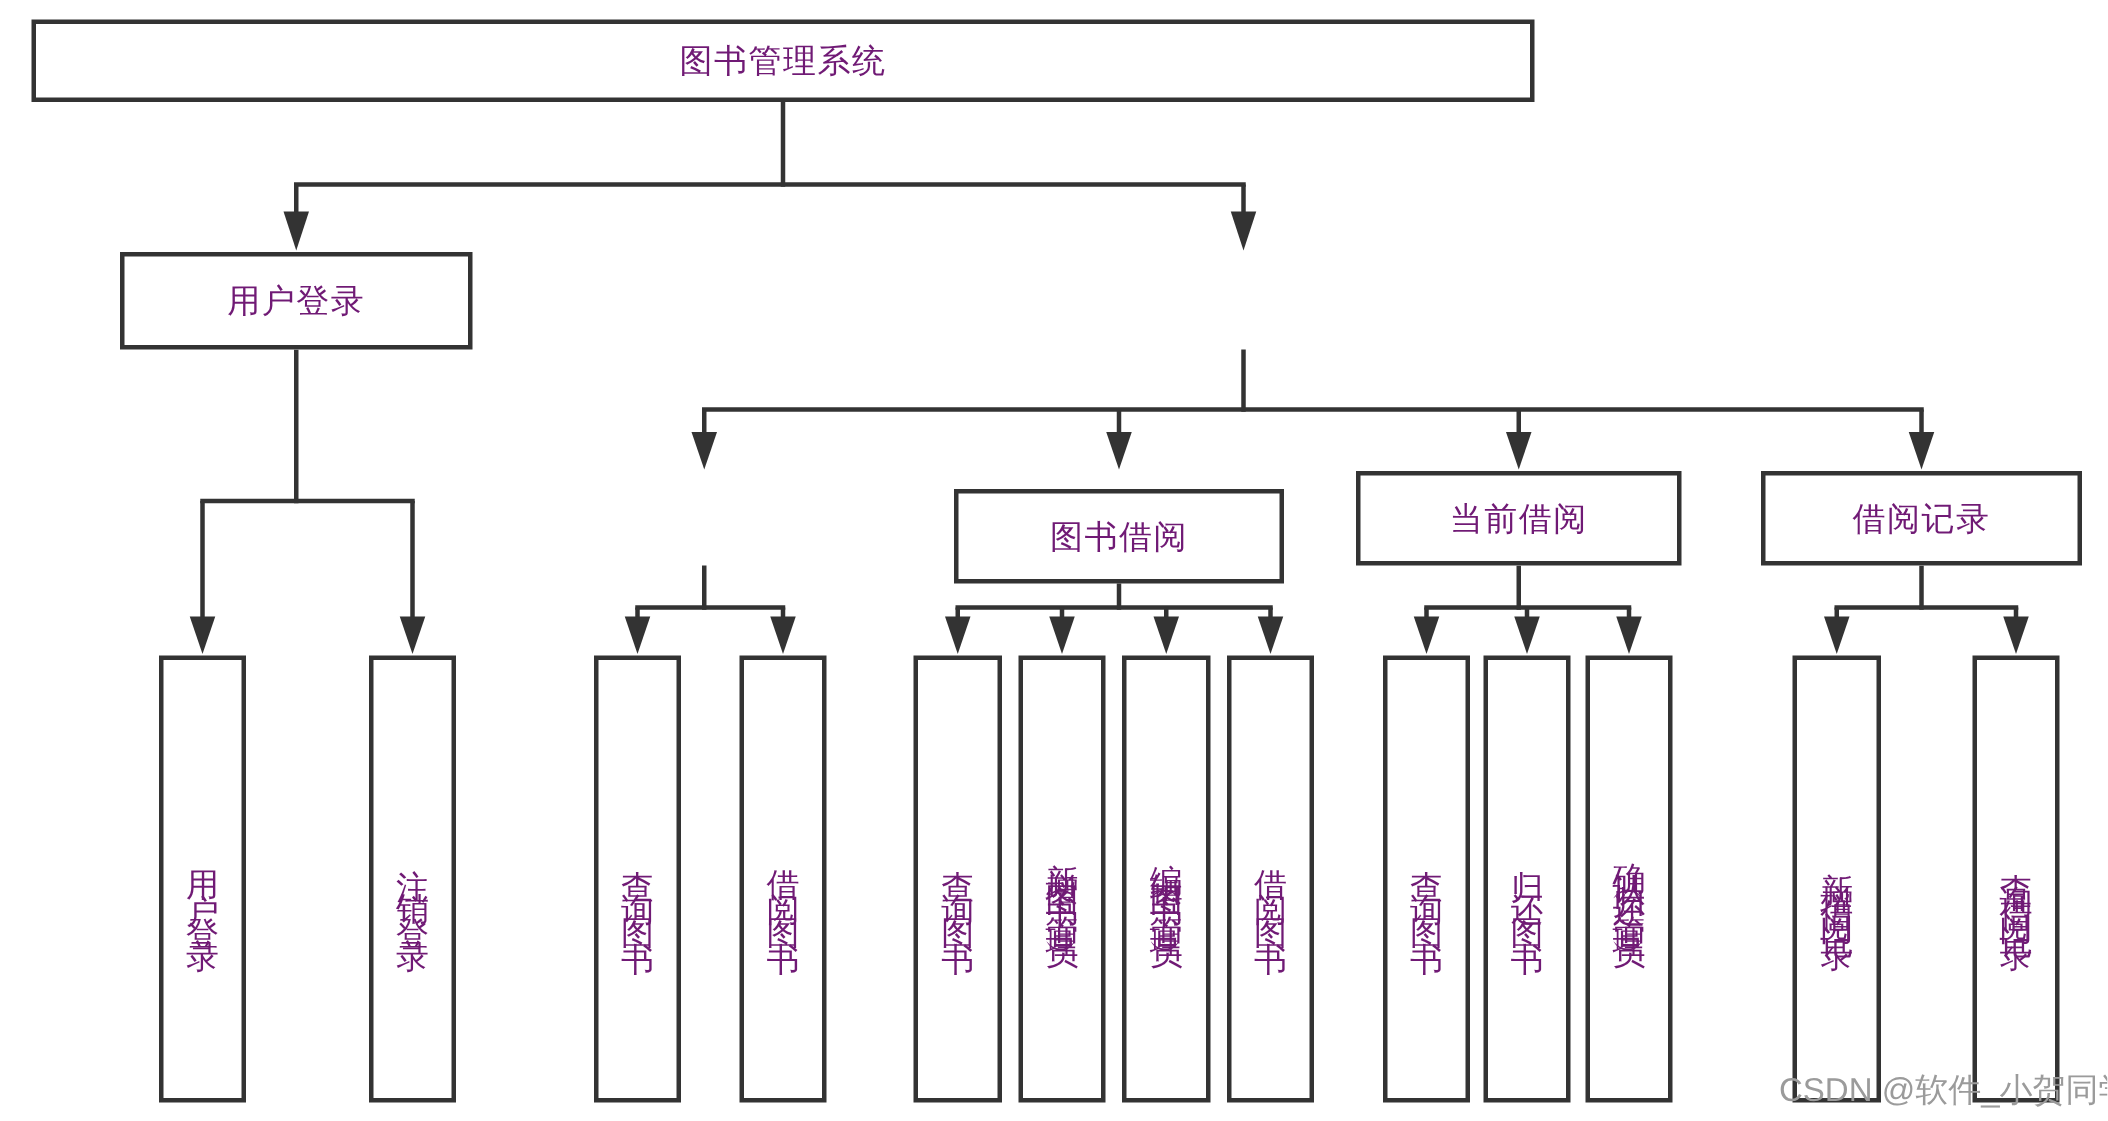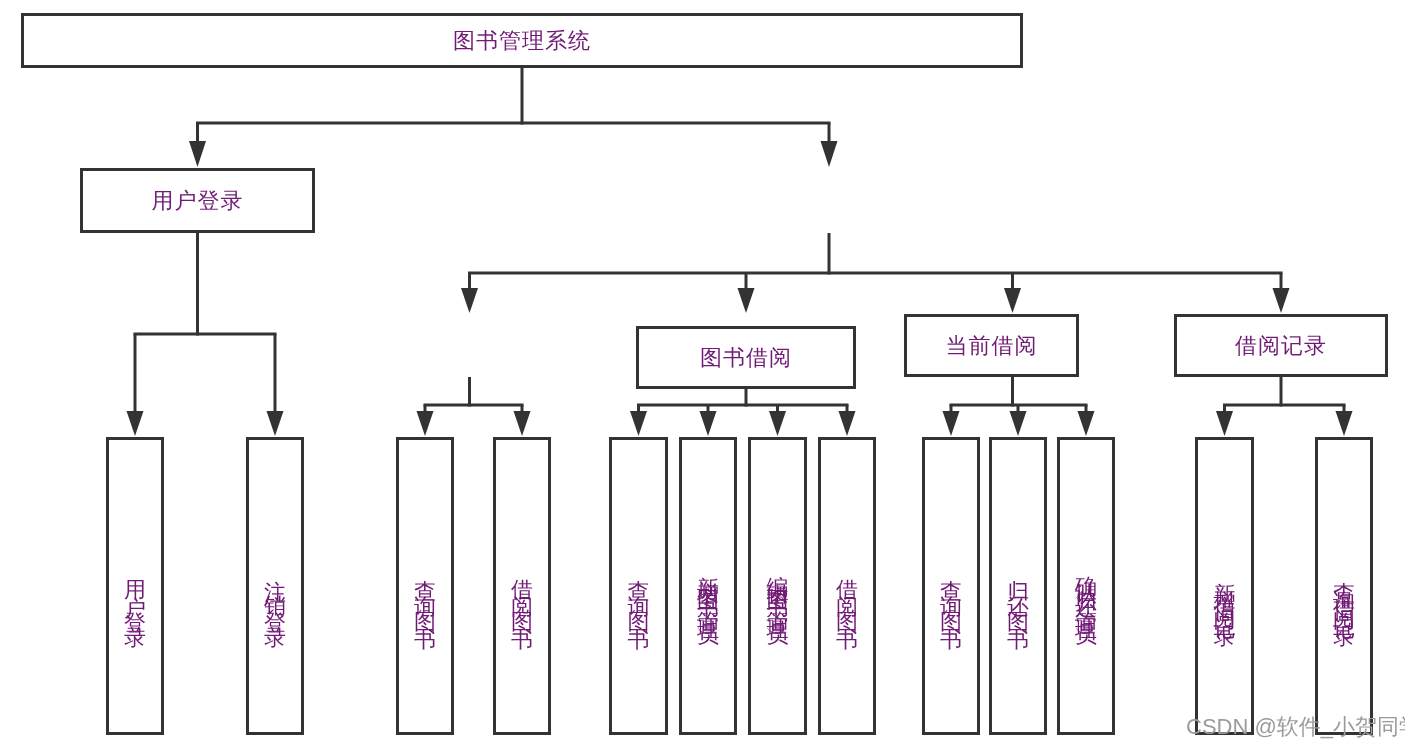--- a/index.html
+++ b/index.html
@@ -128,21 +128,21 @@
       <line x1="1344" y1="405" x2="1344" y2="415"></line>
       <polygon points="1335.5,411 1352.5,411 1344,436" stroke="none"></polygon>
     </g>
   </svg>
 
   <div class="box hlabel" style="left:21px; top:13px; width:1002px; height:55px;">图书管理系统</div>
 
   <div class="box hlabel" style="left:80px; top:168px; width:235px; height:65px;">用户登录</div>
 
   <div class="box hlabel" style="left:636px; top:314px; width:220px; height:63px;margin-top:12px;">图书借阅</div>
-  <div class="box hlabel" style="left:904px; top:314px; width:175px; height:63px;">当前借阅</div>
+  <div class="box hlabel" style="left:904px; top:314px; width:217px; height:63px;">当前借阅</div>
   <div class="box hlabel" style="left:1174px; top:314px; width:214px; height:63px;">借阅记录</div>
 
   <div class="box leaf" style="left:106px; top:437px; width:58px; height:298px;">
     <span class="vtext ls-lg">用户登录</span>
   </div>
   <div class="box leaf" style="left:246px; top:437px; width:58px; height:298px;">
     <span class="vtext ls-lg">注销登录</span>
   </div>
 
   <div class="box leaf" style="left:396px; top:437px; width:58px; height:298px;">

